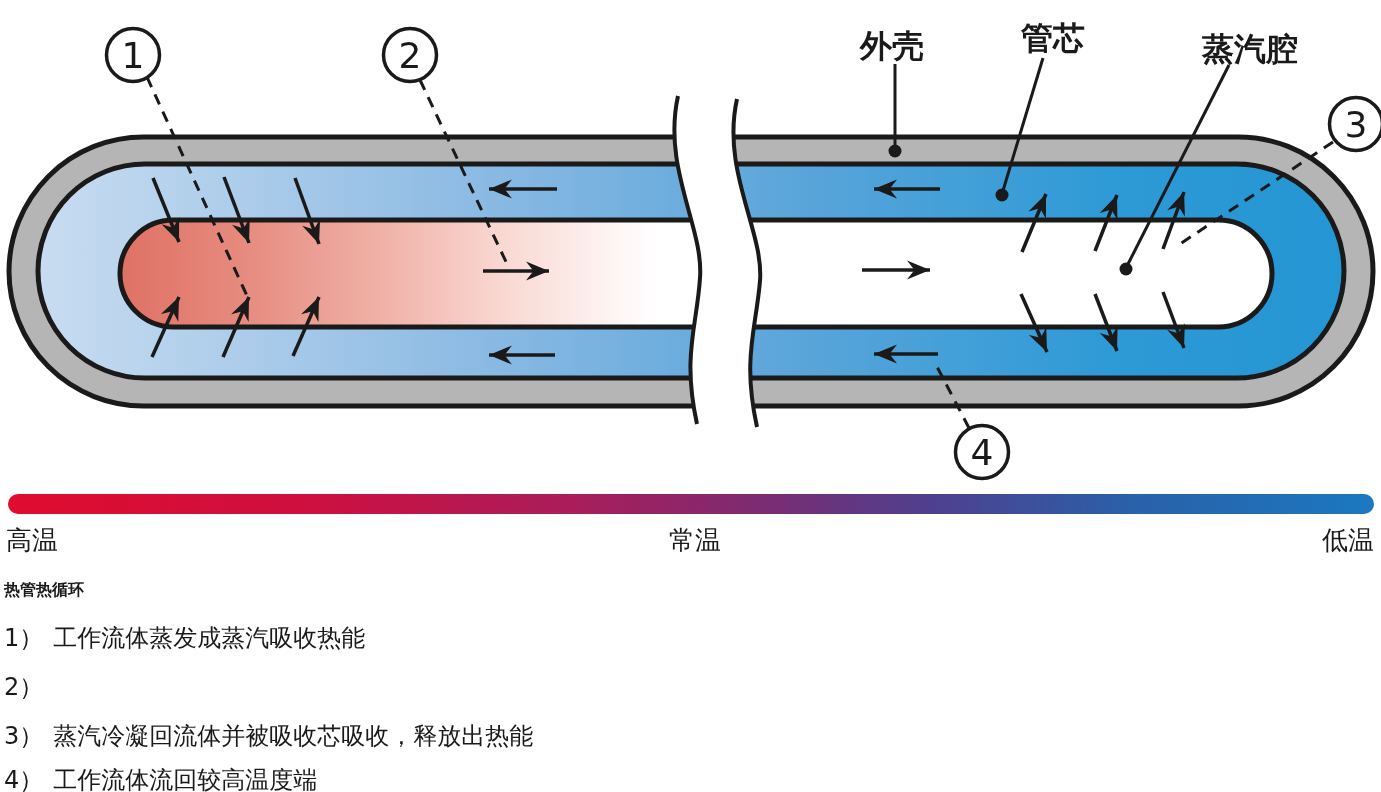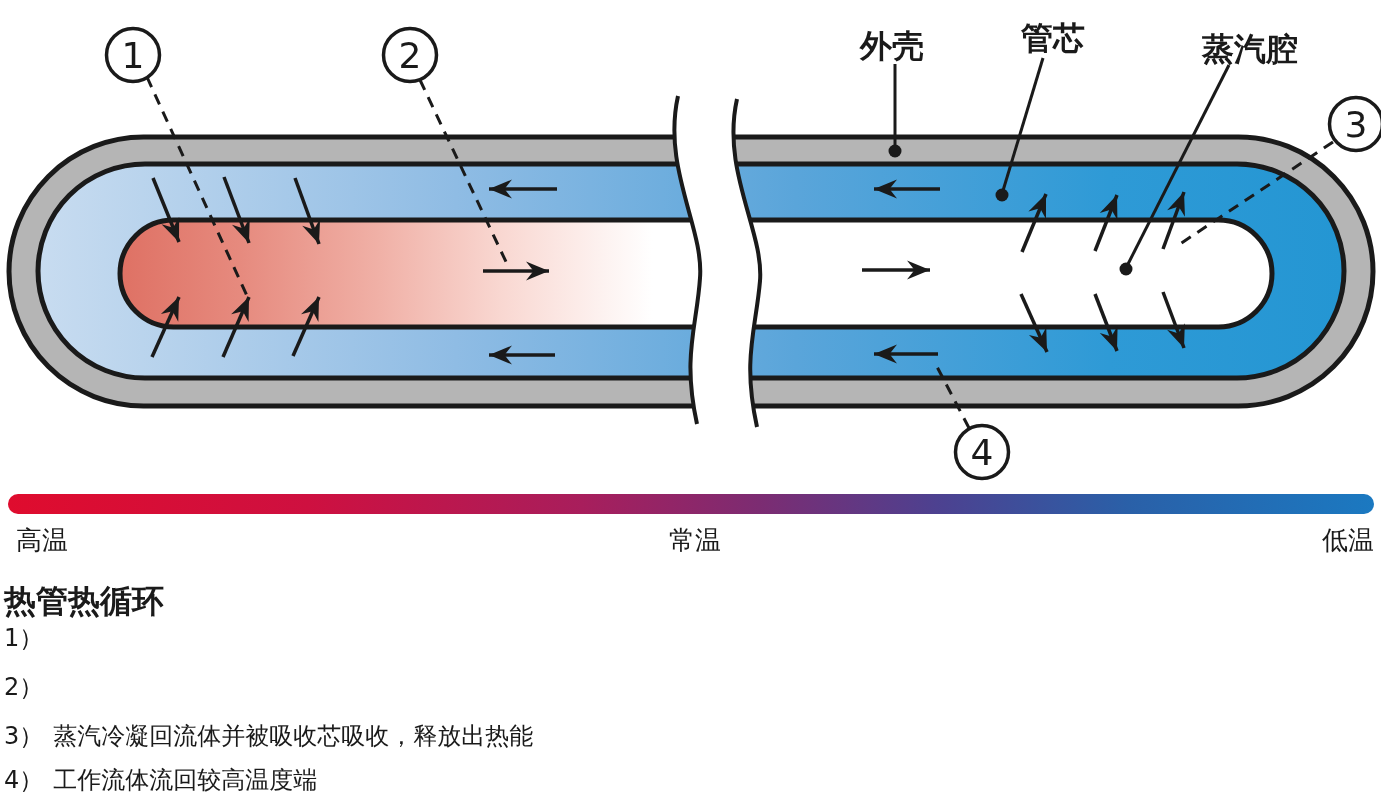--- a/index.html
+++ b/index.html
@@ -34,34 +34,34 @@
       #4d4190 68%, #2a60a8 82%, #1b79c1 100%);
   }
   .temp-label {
     position: absolute;
     top: 526px;
     font-size: 26px;
     line-height: 28px;
     color: #1a1a1a;
     white-space: nowrap;
   }
-  .temp-hot  { left: 16px; }
+  .temp-hot  { left: 6px; }
   .temp-mid  { left: 669px; }
   .temp-cold { left: 1306px; margin-left: 16px; }
   .legend {
     position: absolute;
     left: 4px;
     top: 0;
     width: 900px;
   }
   .legend-title {
     position: absolute;
     left: 0;
     top: 580px;
-    font-size: 32px;
+    font-size: 16px;
     font-weight: bold;
     white-space: nowrap;
   }
   .legend-item {
     position: absolute;
     left: 0;
     display: flex;
     font-size: 24px;
     white-space: nowrap;
   }
@@ -191,20 +191,21 @@
   <div class="grad-bar"></div>
   <div class="temp-label temp-hot">高温</div>
   <div class="temp-label temp-mid">常温</div>
   <div class="temp-label temp-cold">低温</div>
 
   <div class="legend">
     <div class="legend-title">热管热循环</div>
 
     <div class="legend-item li-1">
       <span class="num">1）</span>
+      <span class="text">工作流体蒸发成蒸汽吸收热能</span>
     </div>
     <div class="legend-item li-2">
       <span class="num">2）</span>
     </div>
     <div class="legend-item li-3">
       <span class="num">3）</span>
       <span class="text">蒸汽冷凝回流体并被吸收芯吸收，释放出热能</span>
     </div>
     <div class="legend-item li-4">
       <span class="num">4）</span>

